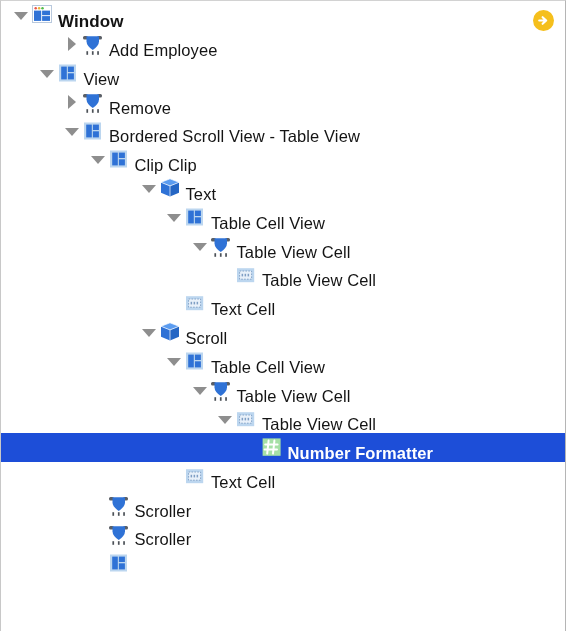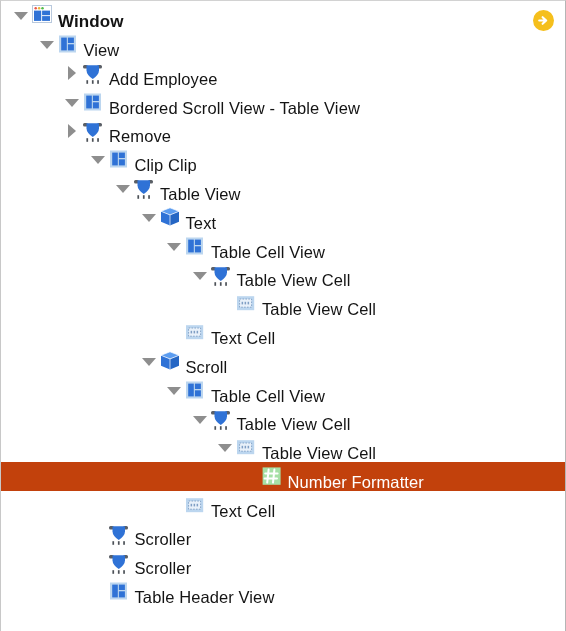--- a/index.html
+++ b/index.html
@@ -30,21 +30,22 @@
   .row {
     position: relative;
     display: flex;
     align-items: center;
     height: 28.8px;
     width: 100%;
     box-sizing: border-box;
     white-space: nowrap;
   }
   .row.selected {
-    background: #c2410c;
+    background: #1d4ed8;
+    font-weight: bold;
   }
 
   .indent { flex: 0 0 auto; }
 
   
   .twisty {
     flex: 0 0 auto;
     width: 16px;
     height: 16px;
     position: relative;
@@ -119,102 +120,87 @@
             <circle cx="8.1" cy="4.3" r="1.25" fill="#e8b23a"></circle>
             <circle cx="11.5" cy="4.3" r="1.25" fill="#4fbd4a"></circle>
             <rect x="3.0" y="6.6" width="7.2" height="10.3" fill="#2f72d6"></rect>
             <rect x="11.1" y="6.6" width="7.9" height="4.6" fill="#2f72d6"></rect>
             <rect x="11.1" y="12.1" width="7.9" height="4.8" fill="#2f72d6"></rect>
           </svg>
         </span>
         <span class="label bold">Window</span>
       </div>
       <div class="row">
-        <span class="indent" style="width: 37.5px;"></span>
-        <span class="twisty open"></span>
-        <span class="ico">
-          <svg width="22" height="22" viewBox="0 0 22 22">
-            <rect x="2" y="2.5" width="17" height="17" fill="#bcd6ef"></rect>
-            <rect x="4.2" y="4.6" width="5.6" height="12.8" fill="#2f72d6"></rect>
-            <rect x="10.9" y="4.6" width="6.0" height="5.4" fill="#2f72d6"></rect>
-            <rect x="10.9" y="11.3" width="6.0" height="6.1" fill="#2f72d6"></rect>
-          </svg>
-        </span>
-        <span class="label">View</span>
-      </div>
-      <div class="row">
         <span class="indent" style="width: 63px;"></span>
         <span class="twisty closed"></span>
         <span class="ico">
           <svg width="22" height="24" viewBox="0 0 22 24">
             <rect x="1.0" y="3.0" width="5.0" height="3.6" rx="1.5" fill="#5a5f66"></rect>
             <rect x="15.0" y="3.0" width="5.0" height="3.6" rx="1.5" fill="#5a5f66"></rect>
             <path d="M4.5 3.2 H17.0 L17.0 8.4 Q17.0 12.4 10.75 17.1 Q4.5 12.4 4.5 8.4 Z" fill="#2f72d6"></path>
             <rect x="4.4" y="18.2" width="1.7" height="3.6" fill="#4c5157"></rect>
             <rect x="9.9" y="18.2" width="1.7" height="3.6" fill="#4c5157"></rect>
             <rect x="15.2" y="18.2" width="1.7" height="3.6" fill="#4c5157"></rect>
           </svg>
         </span>
         <span class="label">Add Employee</span>
       </div>
       <div class="row">
-        <span class="indent" style="width: 63px;"></span>
-        <span class="twisty open"></span>
-        <span class="ico">
-          <svg width="22" height="22" viewBox="0 0 22 22">
-            <rect x="2" y="2.5" width="17" height="17" fill="#bcd6ef"></rect>
-            <rect x="4.2" y="4.6" width="5.6" height="12.8" fill="#2f72d6"></rect>
-            <rect x="10.9" y="4.6" width="6.0" height="5.4" fill="#2f72d6"></rect>
-            <rect x="10.9" y="11.3" width="6.0" height="6.1" fill="#2f72d6"></rect>
-          </svg>
-        </span>
-        <span class="label">Bordered Scroll View - Table View</span>
+        <span class="indent" style="width: 37.5px;"></span>
+        <span class="twisty open"></span>
+        <span class="ico">
+          <svg width="22" height="22" viewBox="0 0 22 22">
+            <rect x="2" y="2.5" width="17" height="17" fill="#bcd6ef"></rect>
+            <rect x="4.2" y="4.6" width="5.6" height="12.8" fill="#2f72d6"></rect>
+            <rect x="10.9" y="4.6" width="6.0" height="5.4" fill="#2f72d6"></rect>
+            <rect x="10.9" y="11.3" width="6.0" height="6.1" fill="#2f72d6"></rect>
+          </svg>
+        </span>
+        <span class="label">View</span>
       </div>
       <div class="row">
         <span class="indent" style="width: 63px;"></span>
         <span class="twisty closed"></span>
         <span class="ico">
           <svg width="22" height="24" viewBox="0 0 22 24">
             <rect x="1.0" y="3.0" width="5.0" height="3.6" rx="1.5" fill="#5a5f66"></rect>
             <rect x="15.0" y="3.0" width="5.0" height="3.6" rx="1.5" fill="#5a5f66"></rect>
             <path d="M4.5 3.2 H17.0 L17.0 8.4 Q17.0 12.4 10.75 17.1 Q4.5 12.4 4.5 8.4 Z" fill="#2f72d6"></path>
             <rect x="4.4" y="18.2" width="1.7" height="3.6" fill="#4c5157"></rect>
             <rect x="9.9" y="18.2" width="1.7" height="3.6" fill="#4c5157"></rect>
             <rect x="15.2" y="18.2" width="1.7" height="3.6" fill="#4c5157"></rect>
           </svg>
         </span>
         <span class="label">Remove</span>
       </div>
       <div class="row">
+        <span class="indent" style="width: 63px;"></span>
+        <span class="twisty open"></span>
+        <span class="ico">
+          <svg width="22" height="22" viewBox="0 0 22 22">
+            <rect x="2" y="2.5" width="17" height="17" fill="#bcd6ef"></rect>
+            <rect x="4.2" y="4.6" width="5.6" height="12.8" fill="#2f72d6"></rect>
+            <rect x="10.9" y="4.6" width="6.0" height="5.4" fill="#2f72d6"></rect>
+            <rect x="10.9" y="11.3" width="6.0" height="6.1" fill="#2f72d6"></rect>
+          </svg>
+        </span>
+        <span class="label">Bordered Scroll View - Table View</span>
+      </div>
+      <div class="row">
         <span class="indent" style="width: 88.5px;"></span>
         <span class="twisty open"></span>
         <span class="ico">
           <svg width="22" height="22" viewBox="0 0 22 22">
             <rect x="2" y="2.5" width="17" height="17" fill="#bcd6ef"></rect>
             <rect x="4.2" y="4.6" width="5.6" height="12.8" fill="#2f72d6"></rect>
             <rect x="10.9" y="4.6" width="6.0" height="5.4" fill="#2f72d6"></rect>
             <rect x="10.9" y="11.3" width="6.0" height="6.1" fill="#2f72d6"></rect>
           </svg>
         </span>
         <span class="label">Clip Clip</span>
-      </div>
-      <div class="row">
-        <span class="indent" style="width: 114px;"></span>
-        <span class="twisty open"></span>
-        <span class="ico">
-          <svg width="22" height="24" viewBox="0 0 22 24">
-            <rect x="1.0" y="3.0" width="5.0" height="3.6" rx="1.5" fill="#5a5f66"></rect>
-            <rect x="15.0" y="3.0" width="5.0" height="3.6" rx="1.5" fill="#5a5f66"></rect>
-            <path d="M4.5 3.2 H17.0 L17.0 8.4 Q17.0 12.4 10.75 17.1 Q4.5 12.4 4.5 8.4 Z" fill="#2f72d6"></path>
-            <rect x="4.4" y="18.2" width="1.7" height="3.6" fill="#4c5157"></rect>
-            <rect x="9.9" y="18.2" width="1.7" height="3.6" fill="#4c5157"></rect>
-            <rect x="15.2" y="18.2" width="1.7" height="3.6" fill="#4c5157"></rect>
-          </svg>
-        </span>
-        <span class="label">Table View</span>
       </div>
       <div class="row">
         <span class="indent" style="width: 139.5px;"></span>
         <span class="twisty open"></span>
         <span class="ico">
           <svg width="22" height="22" viewBox="0 0 22 22">
             <path d="M11 1.8 L20.0 5.3 L11 8.9 L2.0 5.3 Z" fill="#5b9cf0"></path>
             <path d="M2.0 5.3 L11 8.9 L11 19.4 L2.0 15.8 Z" fill="#2f72d6"></path>
             <path d="M20.0 5.3 L11 8.9 L11 19.4 L20.0 15.8 Z" fill="#2566c4"></path>
             <path d="M11 1.8 L20.0 5.3 L11 8.9 L2.0 5.3 Z" fill="none" stroke="#ffffff" stroke-width="0.7"></path>
@@ -394,21 +380,20 @@
         <span class="indent" style="width: 88.5px;"></span>
         <span class="twisty none"></span>
         <span class="ico">
           <svg width="22" height="22" viewBox="0 0 22 22">
             <rect x="2" y="2.5" width="17" height="17" fill="#bcd6ef"></rect>
             <rect x="4.2" y="4.6" width="5.6" height="12.8" fill="#2f72d6"></rect>
             <rect x="10.9" y="4.6" width="6.0" height="5.4" fill="#2f72d6"></rect>
             <rect x="10.9" y="11.3" width="6.0" height="6.1" fill="#2f72d6"></rect>
           </svg>
         </span>
-        <span class="label">Table Header View</span>
       </div>
     </div>
 
   <div id="jump-arrow">
     <svg width="21" height="21" viewBox="0 0 21 21">
       <circle cx="10.5" cy="10.5" r="10.5" fill="#f5bf1c"></circle>
       <path d="M6.2 10.5 h6.0 M9.6 7.2 L13.2 10.5 L9.6 13.8" stroke="#ffffff" stroke-width="2.1" fill="none" stroke-linecap="round" stroke-linejoin="round"></path>
     </svg>
   </div>
 

